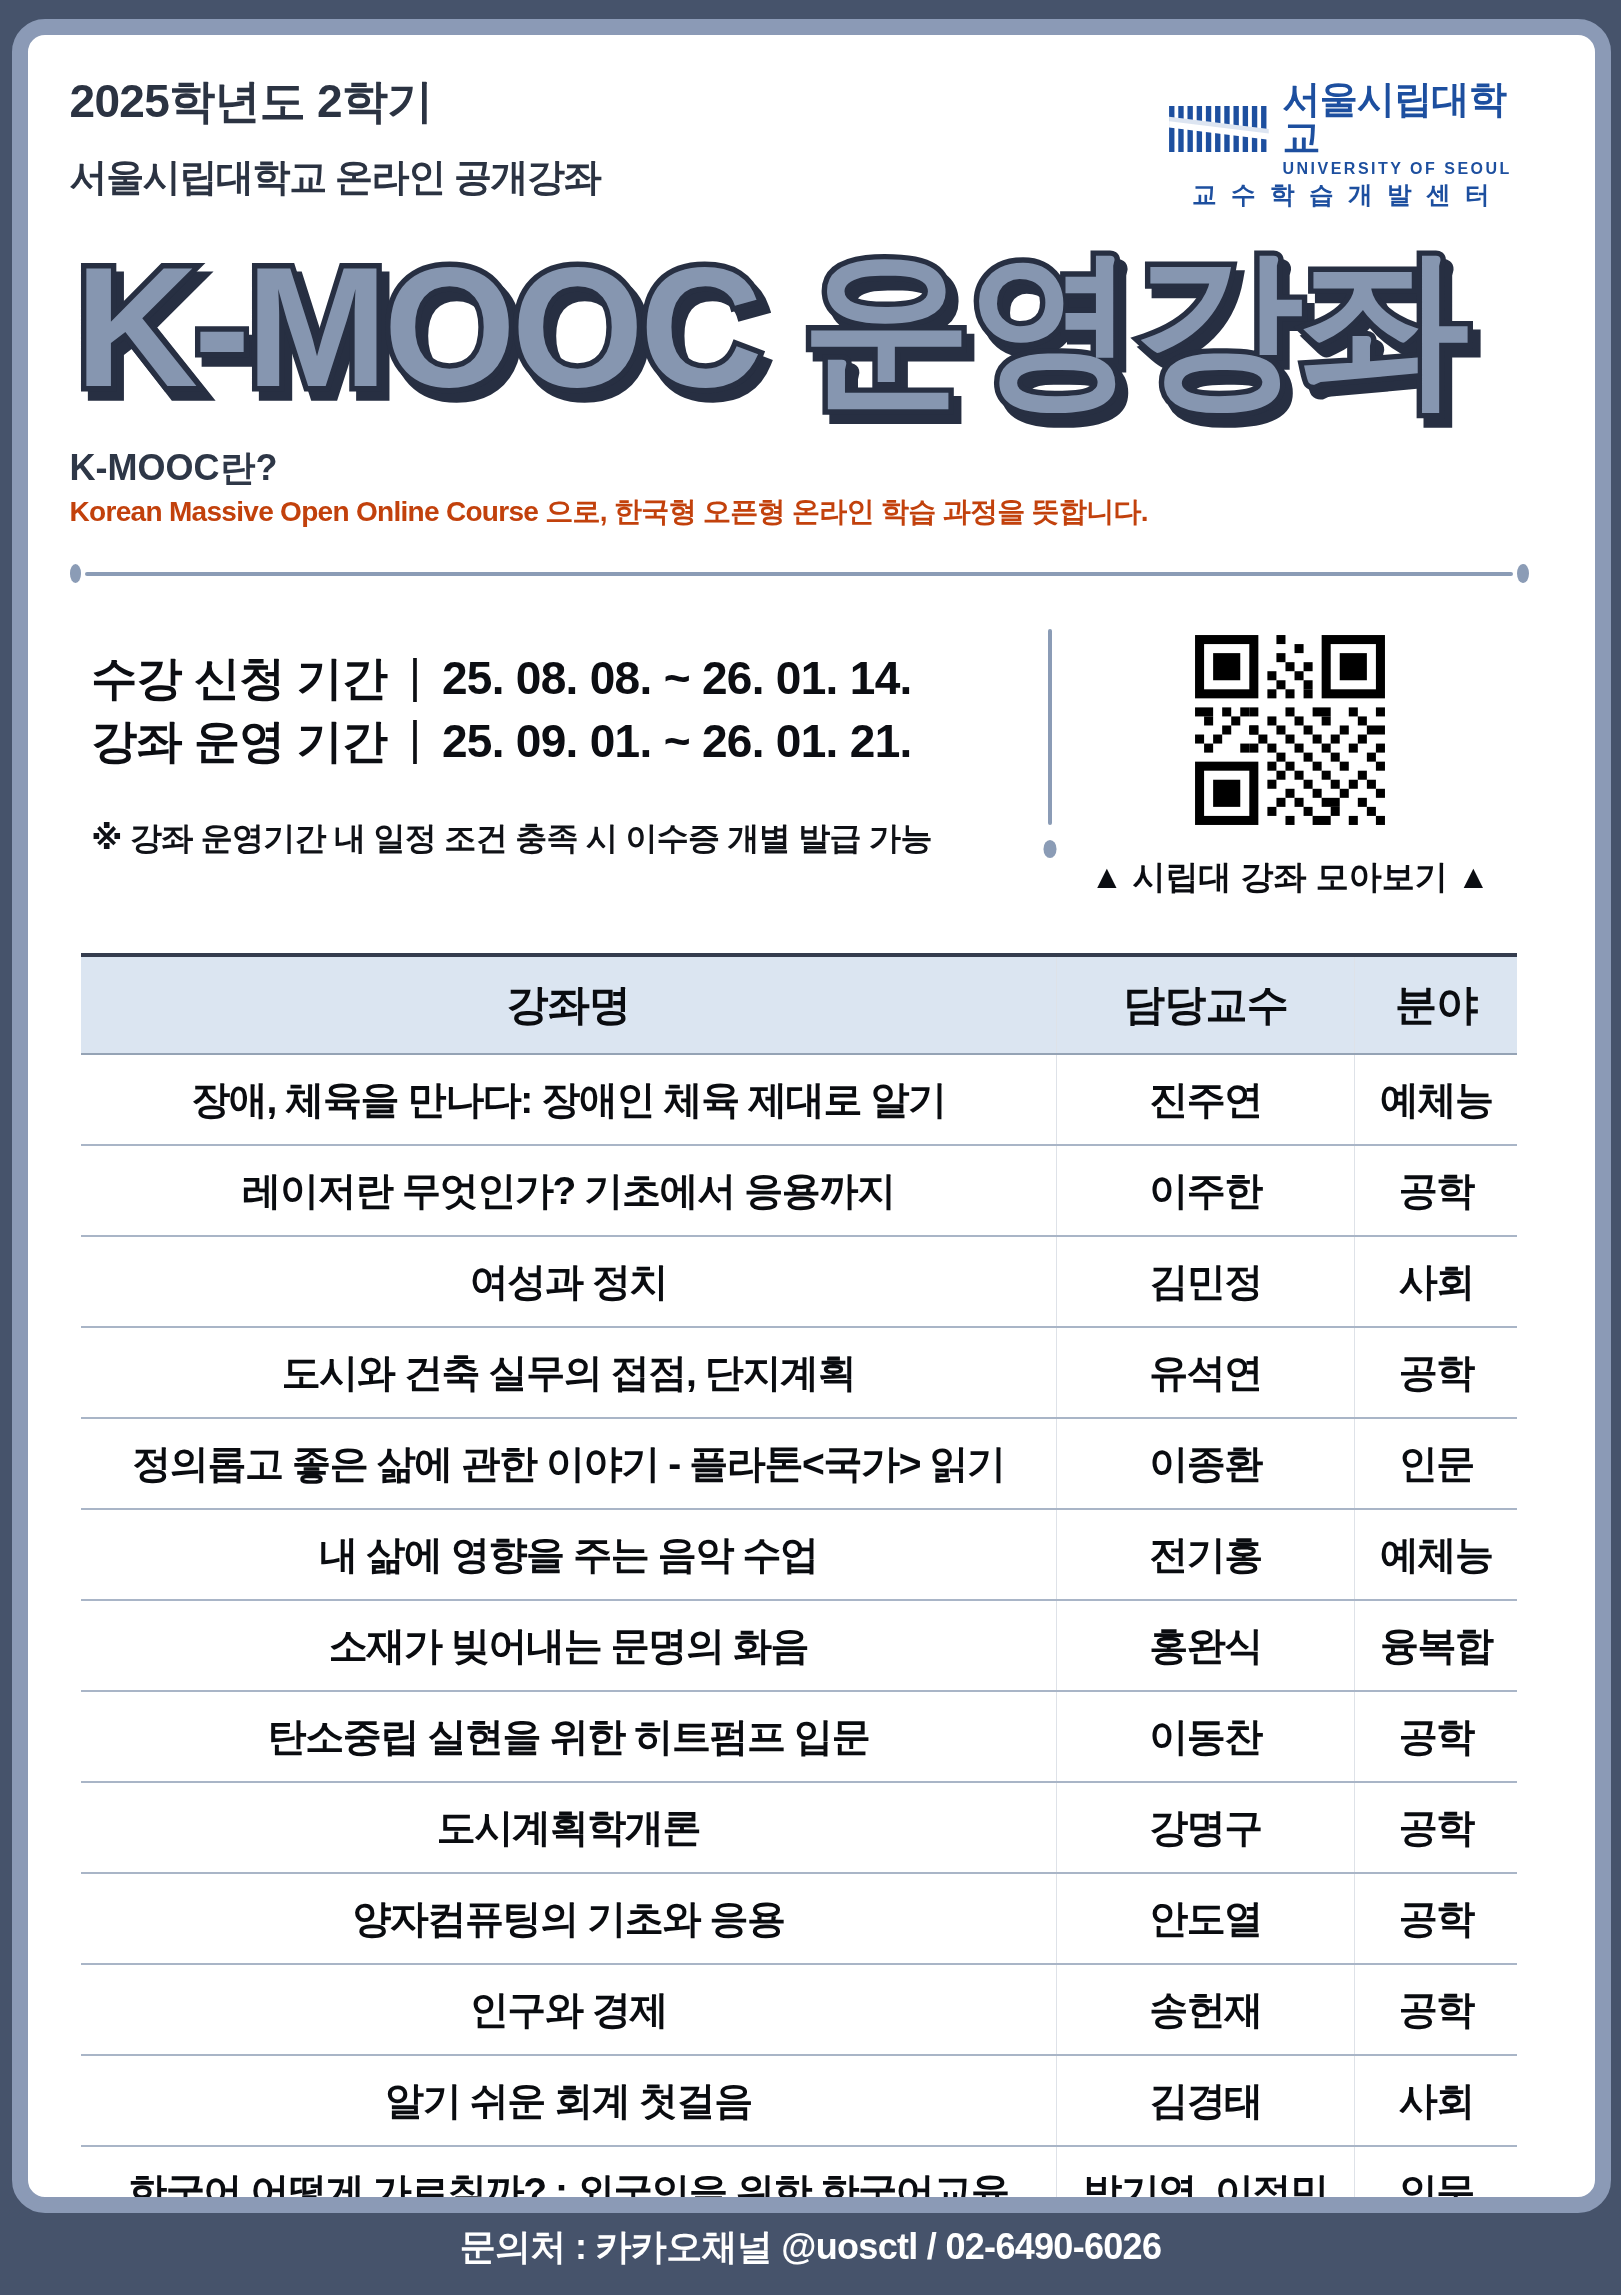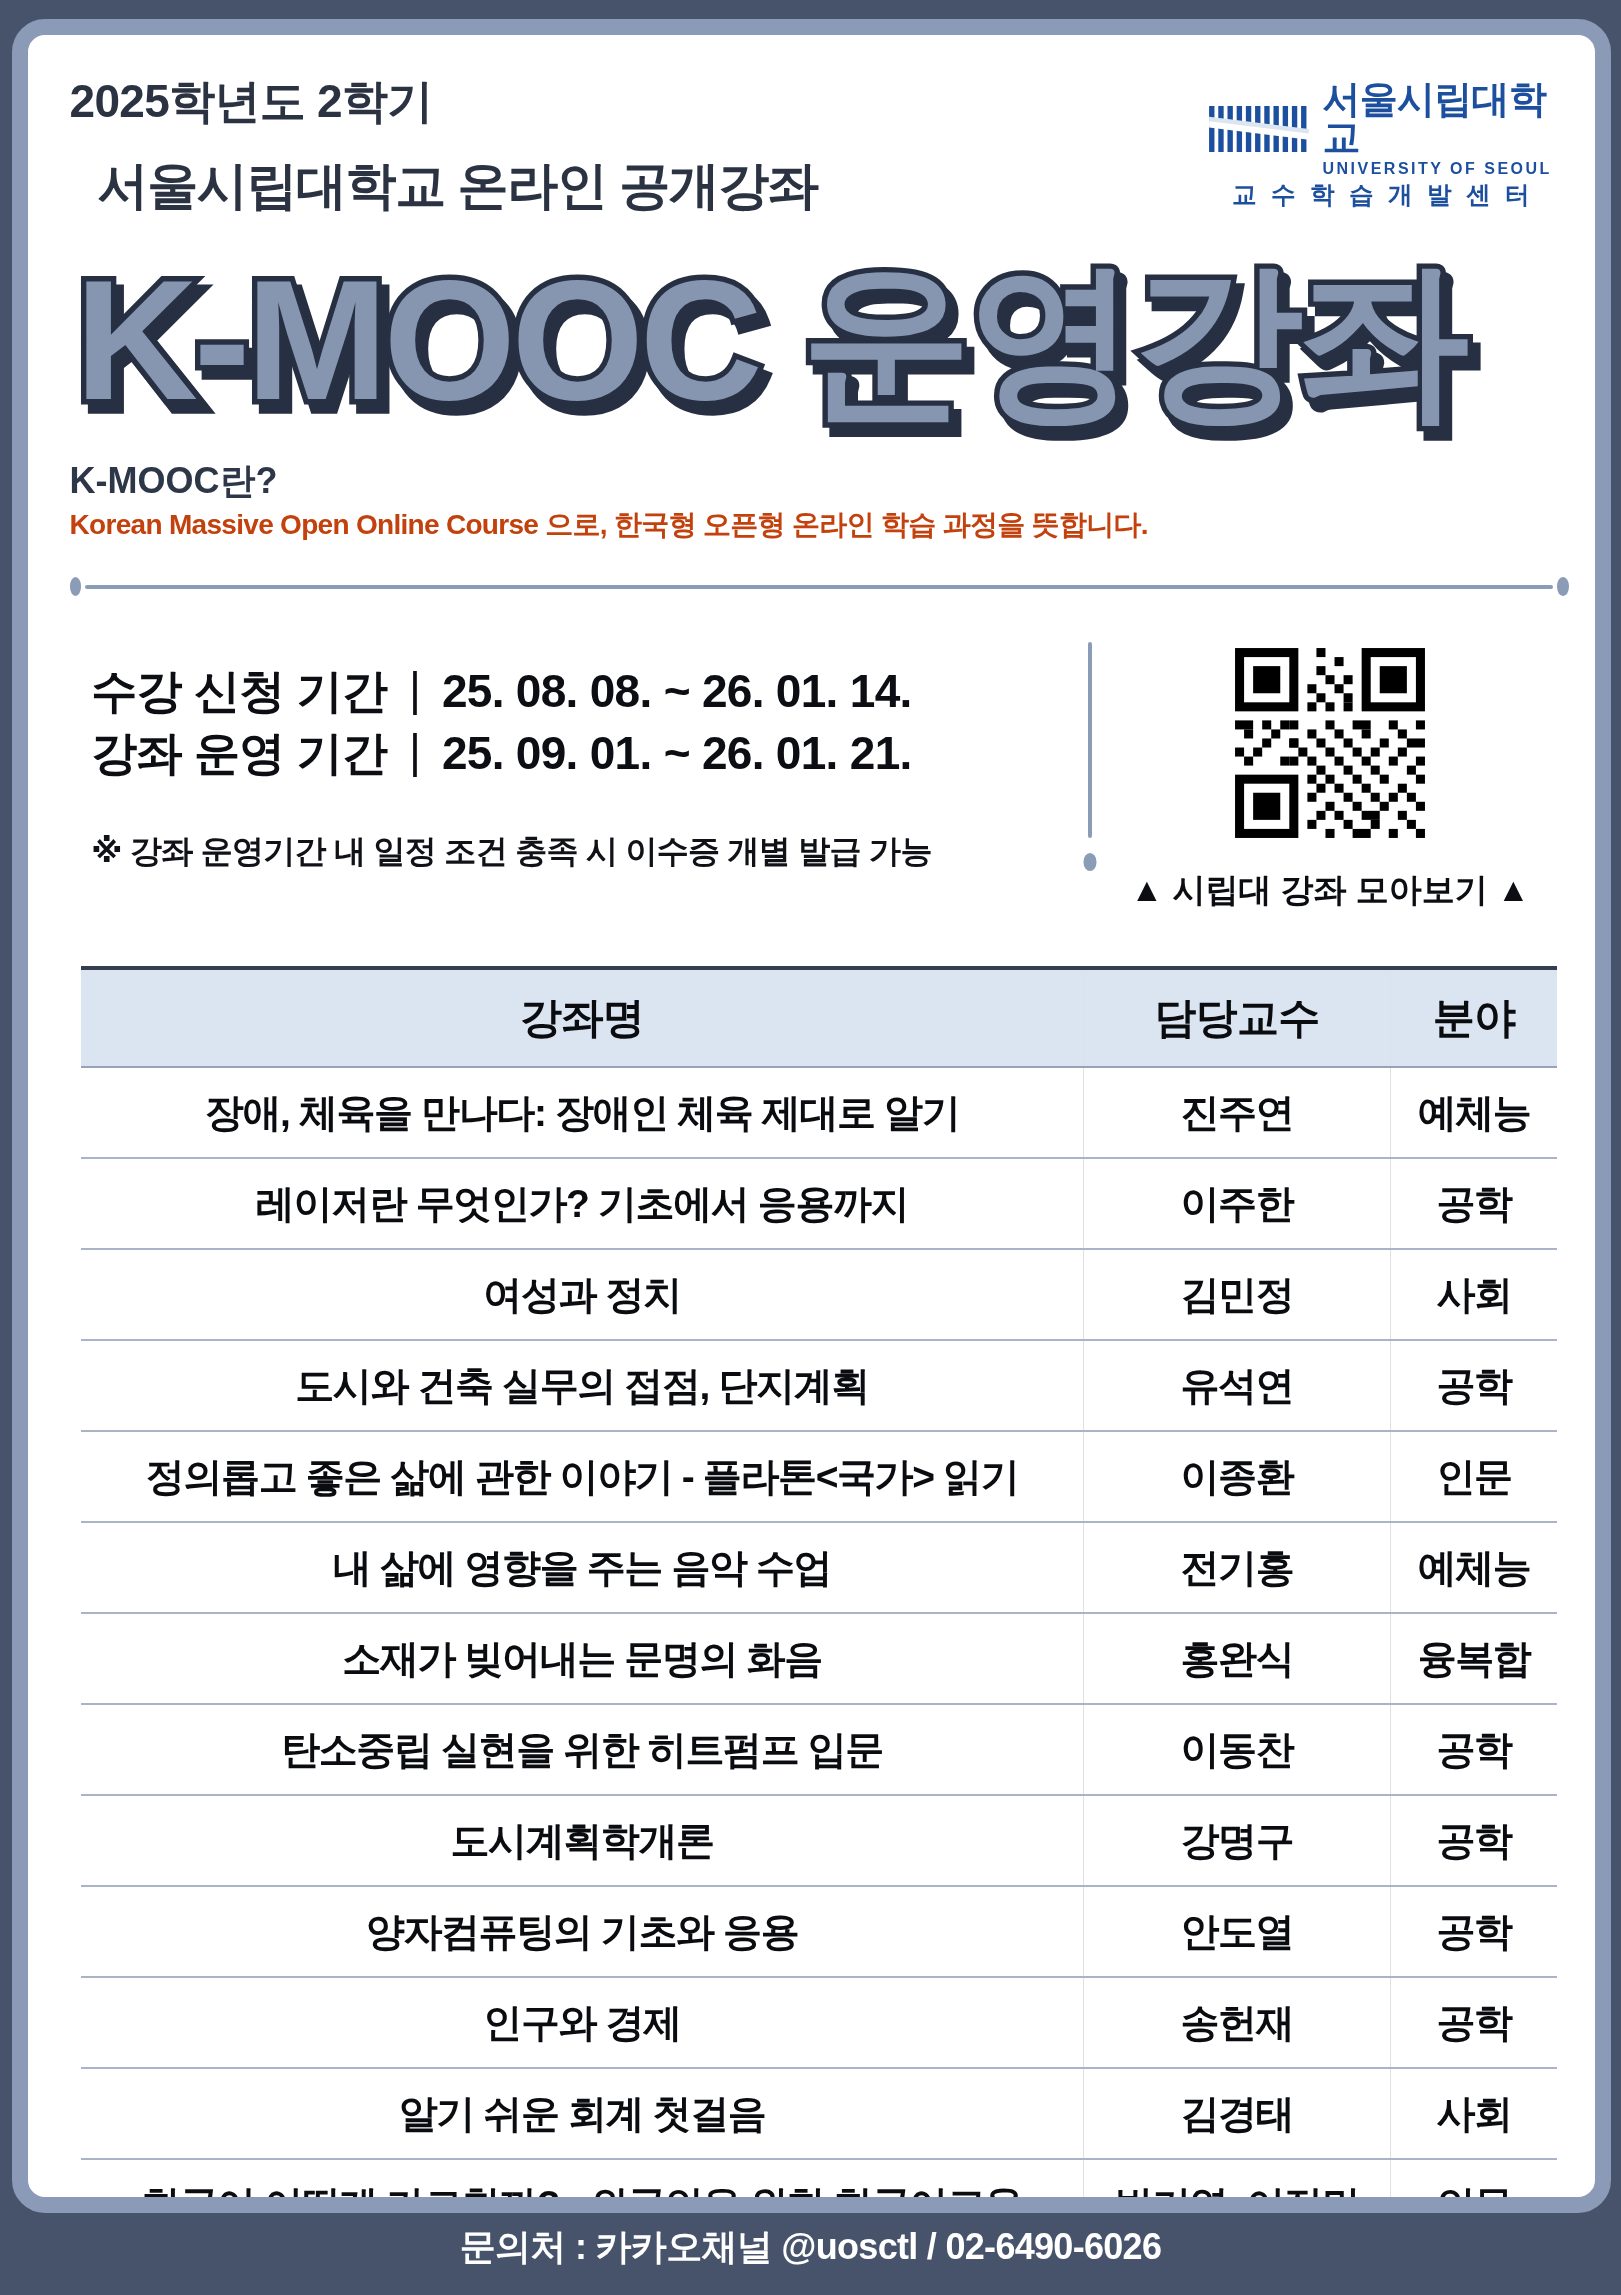--- a/index.html
+++ b/index.html
@@ -15,27 +15,27 @@
   .card {
     position: absolute;
     left: 11.6px; top: 19px;
     width: 1599px; height: 2194px;
     box-sizing: border-box;
     background: #ffffff;
     border: 16px solid #8b9ab6;
     border-radius: 33px;
     overflow: hidden;
   }
-  .card-inner { padding: 36px 26px 0 42px; }
+  .card-inner { padding: 36px 66px 0 42px; }
 
   
   .top-row { display: flex; justify-content: space-between; align-items: flex-start; }
   .heading-block { color: #2b3342; }
   .semester { font-size: 46px; font-weight: bold; letter-spacing: -0.7px; }
-  .subtitle { font-size: 51px; font-weight: bold; margin-top: 19px; letter-spacing: -1.4px; margin-left: 28px; }
+  .subtitle { font-size: 38px; font-weight: bold; margin-top: 19px; letter-spacing: -1.4px; }
 
   .logo-block { margin-top: 8.7px; width: 361px; }
   .logo-top { display: flex; align-items: center; justify-content: flex-end; gap: 13px; }
   .logo-mark { width: 108px; height: 46px; }
   .logo-text { text-align: left; }
   .logo-kr { font-size: 38px; font-weight: bold; color: #1d4f9f; letter-spacing: -0.7px; line-height: 1; }
   .logo-en { font-size: 16px; font-weight: bold; color: #1d4f9f; letter-spacing: 2.5px; margin-top: 5.8px; line-height: 1; }
   .logo-center { font-size: 24.6px; font-weight: bold; color: #1d4f9f; margin-top: 6px;
                  letter-spacing: 14.4px; text-align: center; white-space: nowrap; line-height: 1; }
 

